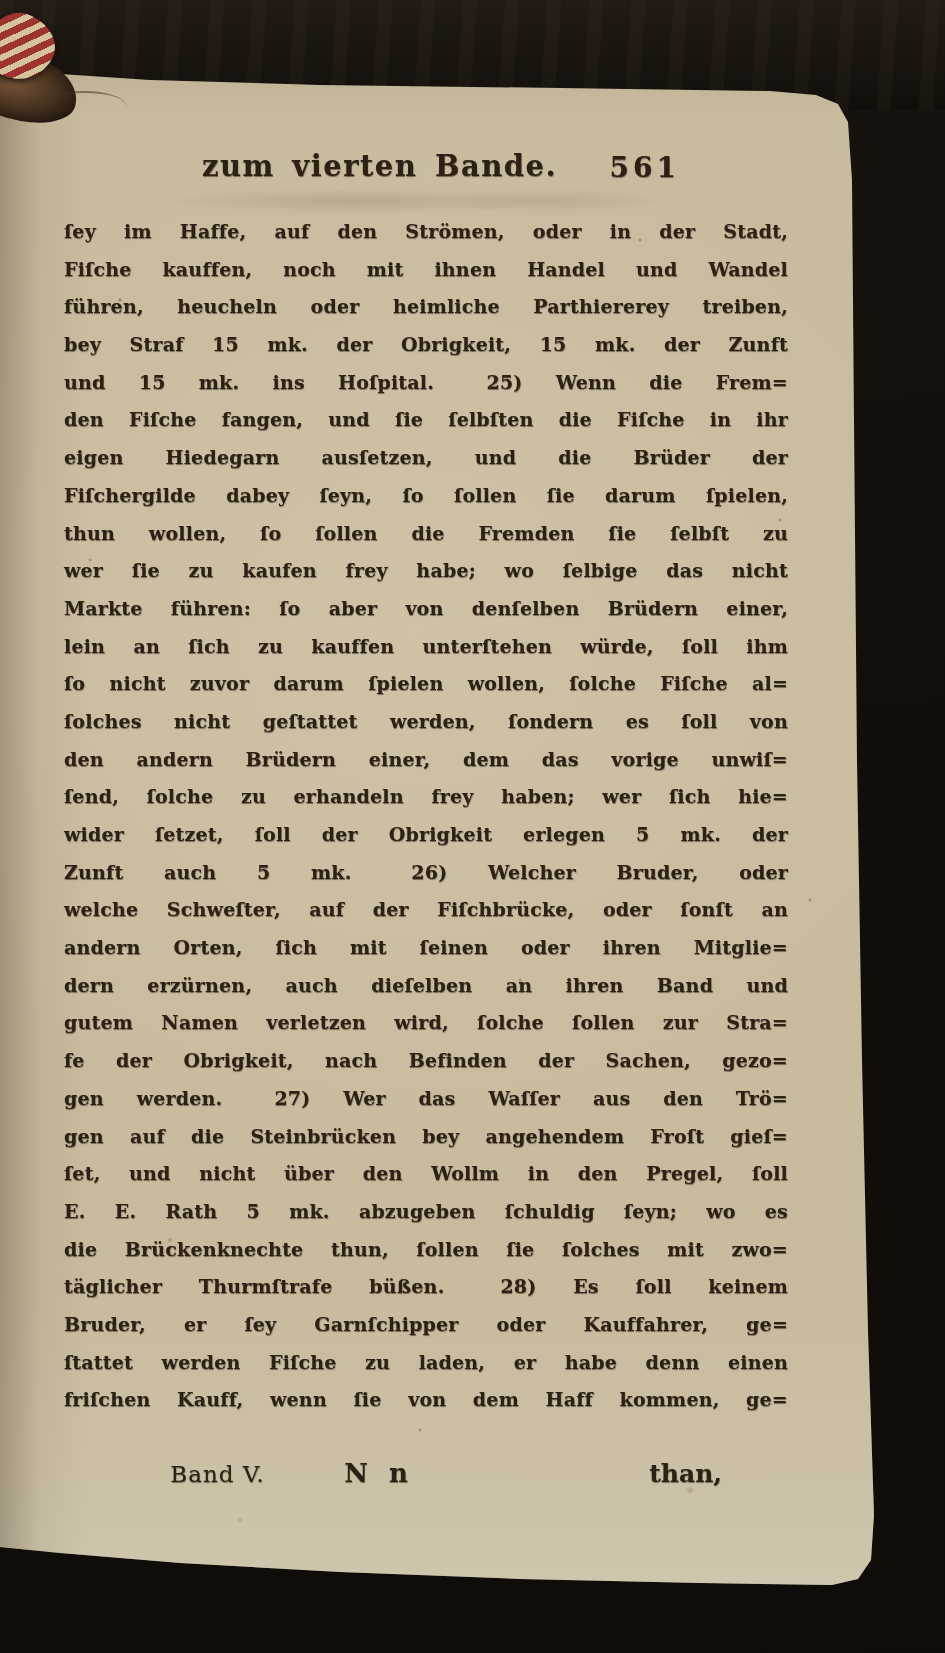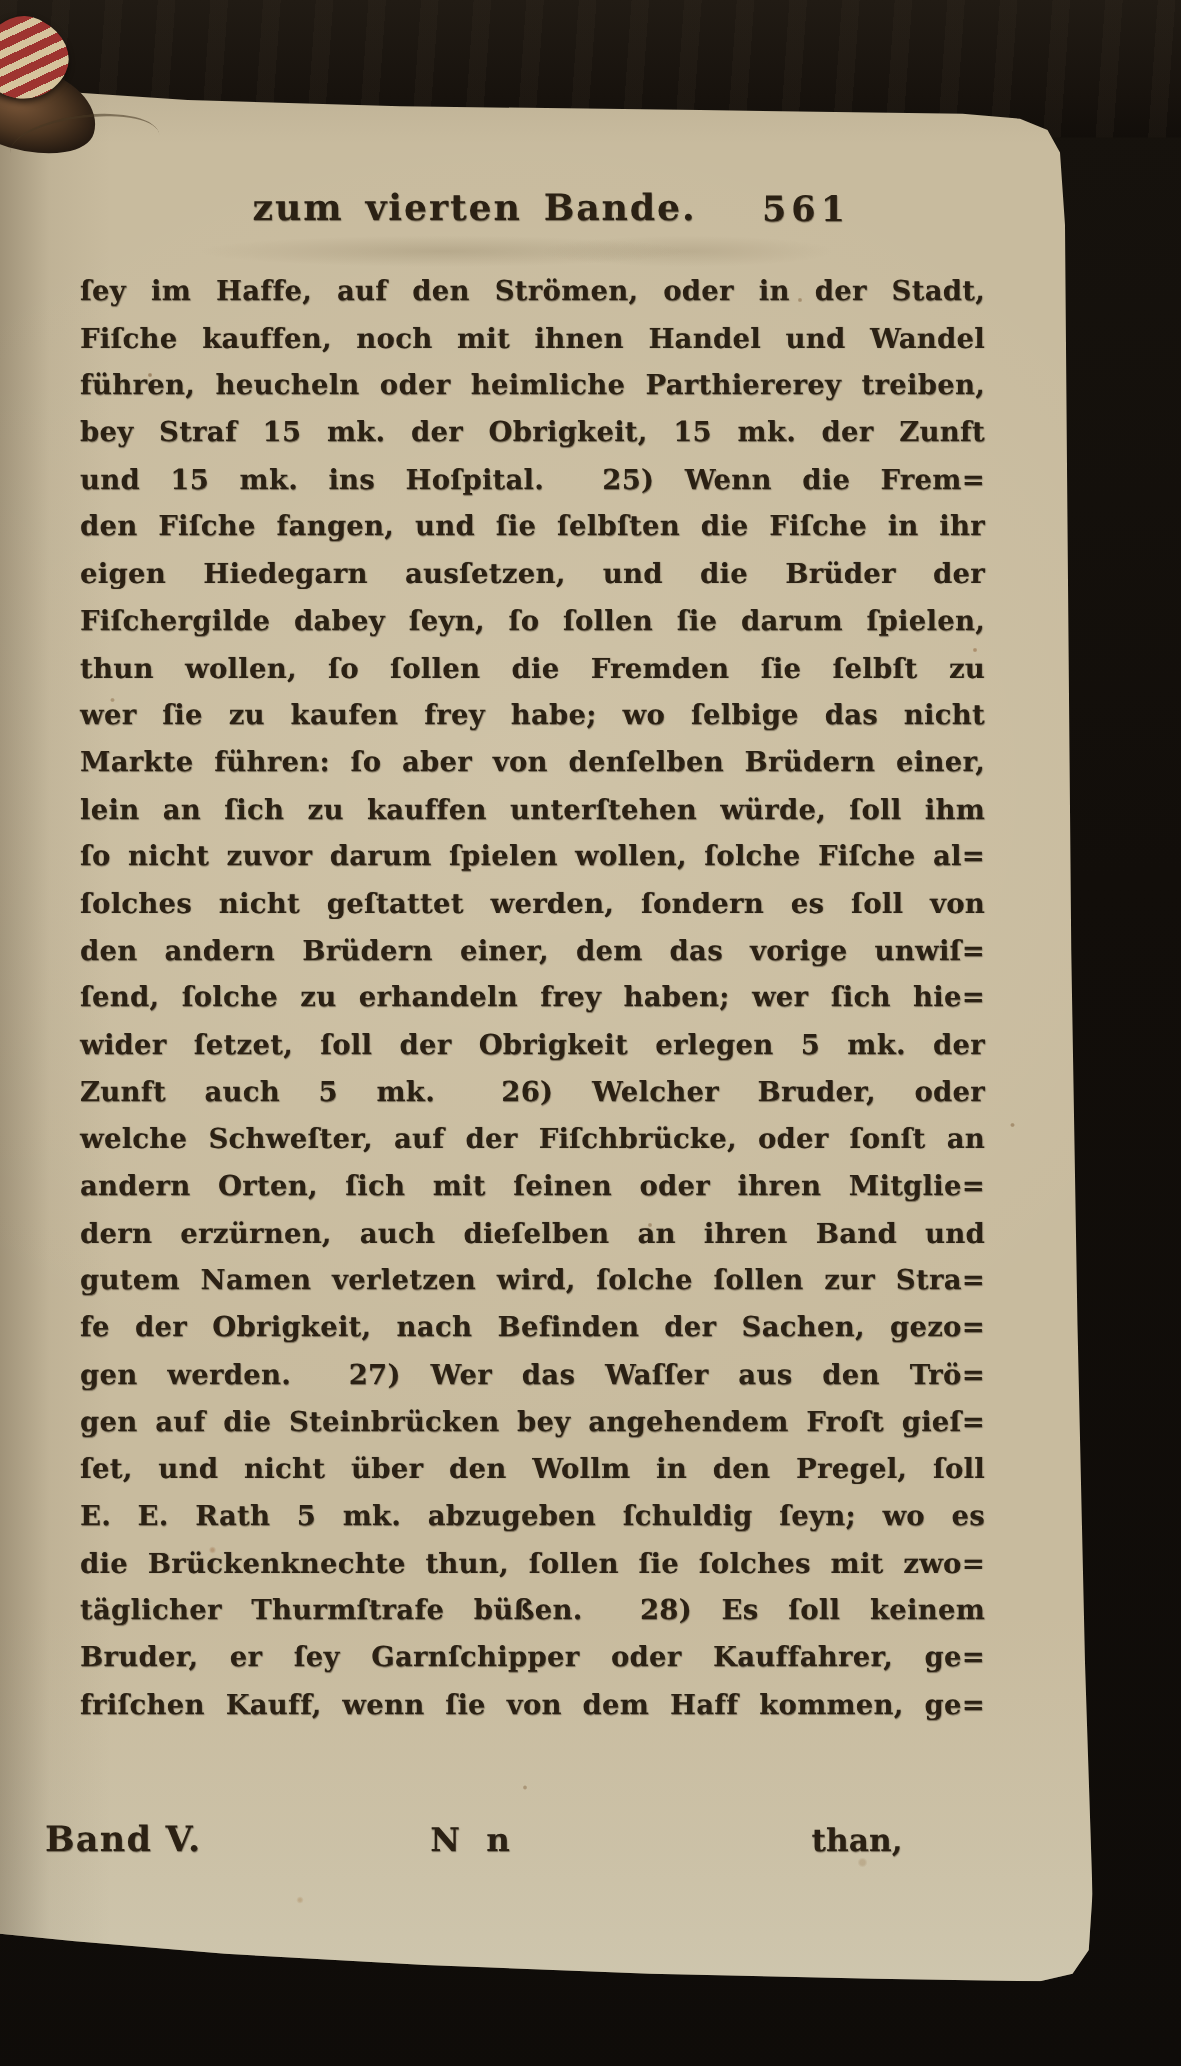--- a/index.html
+++ b/index.html
@@ -49,24 +49,24 @@
   
   .showthrough{position:absolute;left:130px;top:186px;width:560px;height:30px;
     background:radial-gradient(ellipse 50% 60% at 40% 50%,rgba(110,92,62,0.20),rgba(110,92,62,0) 70%),
                radial-gradient(ellipse 30% 60% at 75% 50%,rgba(110,92,62,0.16),rgba(110,92,62,0) 70%);}
   
   .ink{color:#2b2114;text-shadow:0.4px 0.7px 0.9px rgba(43,33,20,0.55);}
   .header-row{position:absolute;left:64px;top:149px;width:724px;height:36px;}
   .header-title{position:absolute;left:138px;top:0;font-size:29px;font-weight:700;letter-spacing:1.5px;word-spacing:6px;}
   .page-number{position:absolute;right:108px;top:2px;font-size:28px;font-weight:700;letter-spacing:4px;}
   .body-text{position:absolute;left:64px;top:220px;width:724px;}
-  .line{height:37.7px;font-size:22px;font-weight:700;letter-spacing:0.2px;
+  .line{height:37.7px;font-size:19px;font-weight:700;letter-spacing:0.2px;
     text-align:justify;text-align-last:justify;white-space:normal;overflow:visible;}
   .footer-row{position:absolute;left:36px;top:1430px;width:724px;display:flex;align-items:baseline;}
-  .sig-left{flex:1;text-align:left;font-size:28px;font-weight:700;letter-spacing:1px;}
+  .sig-left{flex:1;text-align:right;font-size:23px;font-weight:400;letter-spacing:1px;}
   .sig-center{flex:1;text-align:center;font-size:26px;font-weight:700;letter-spacing:6px;margin-top:28px;}
   .catchword{flex:1;text-align:right;padding-right:38px;font-size:25px;font-weight:700;}
 </style>
 </head>
 <body>
 
 <div class="scan">
   <div class="binding-streaks"></div>
 
   <div class="page">
@@ -102,20 +102,21 @@
         <div class="line">dern erzürnen, auch dieſelben an ihren Band und</div>
         <div class="line">gutem Namen verletzen wird, ſolche ſollen zur Stra=</div>
         <div class="line">fe der Obrigkeit, nach Befinden der Sachen, gezo=</div>
         <div class="line">gen werden.  27) Wer das Waſſer aus den Trö=</div>
         <div class="line">gen auf die Steinbrücken bey angehendem Froſt gieſ=</div>
         <div class="line">ſet, und nicht über den Wollm in den Pregel, ſoll</div>
         <div class="line">E. E. Rath 5 mk. abzugeben ſchuldig ſeyn; wo es</div>
         <div class="line">die Brückenknechte thun, ſollen ſie ſolches mit zwo=</div>
         <div class="line">täglicher Thurmſtrafe büßen.  28) Es ſoll keinem</div>
         <div class="line">Bruder, er ſey Garnſchipper oder Kauffahrer, ge=</div>
+        <div class="line">ſtattet werden Fiſche zu laden, er habe denn einen</div>
         <div class="line">friſchen Kauff, wenn ſie von dem Haff kommen, ge=</div>
       </div>
 
     <div class="footer-row">
       <span class="sig-left ink">Band V.</span>
       <span class="sig-center ink">N n</span>
       <span class="catchword ink">than,</span>
     </div>
   </div>
 

